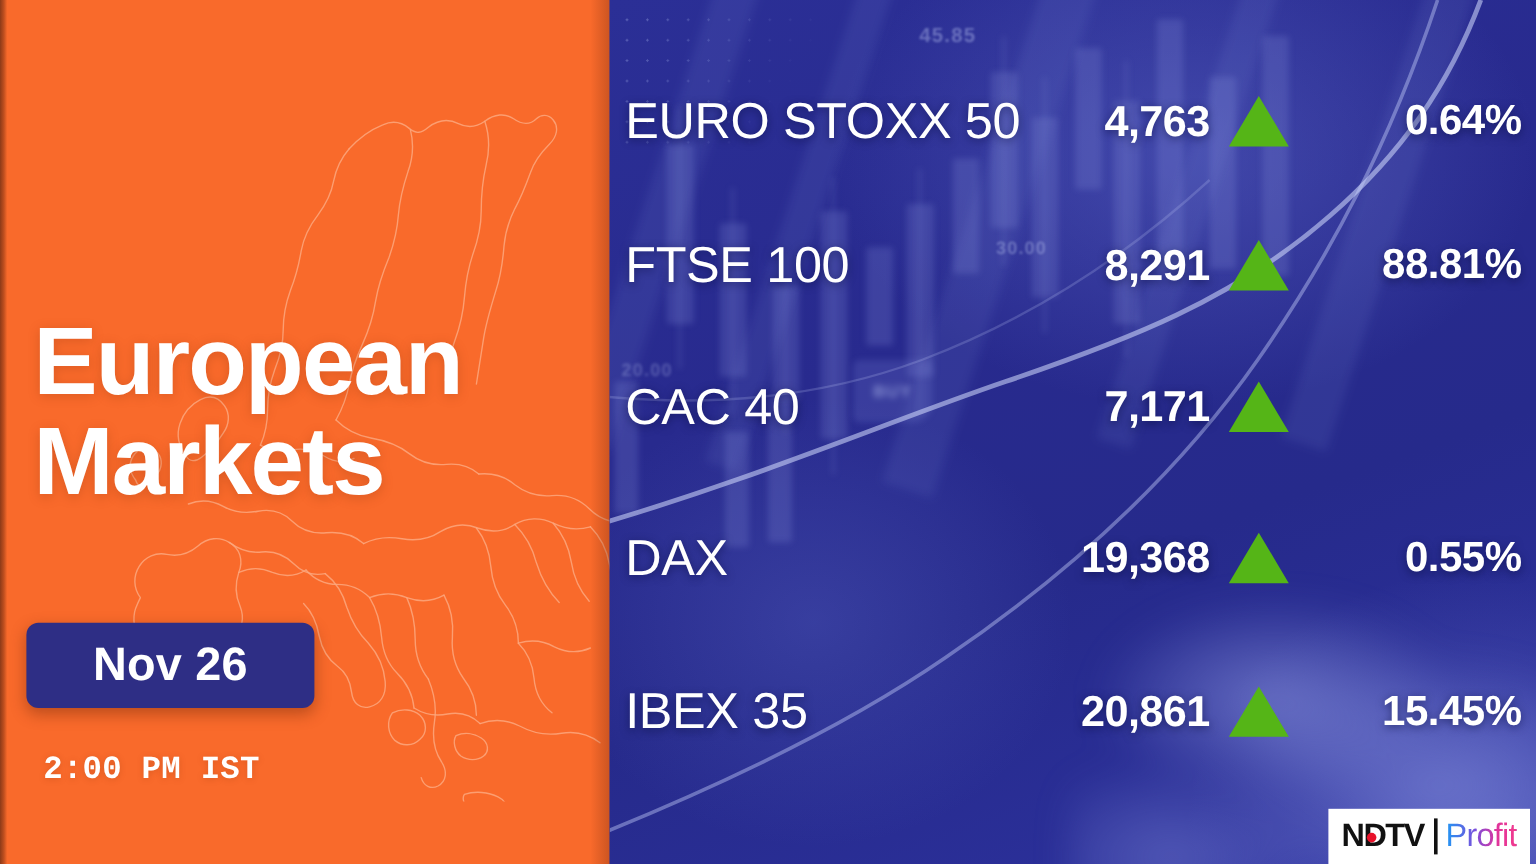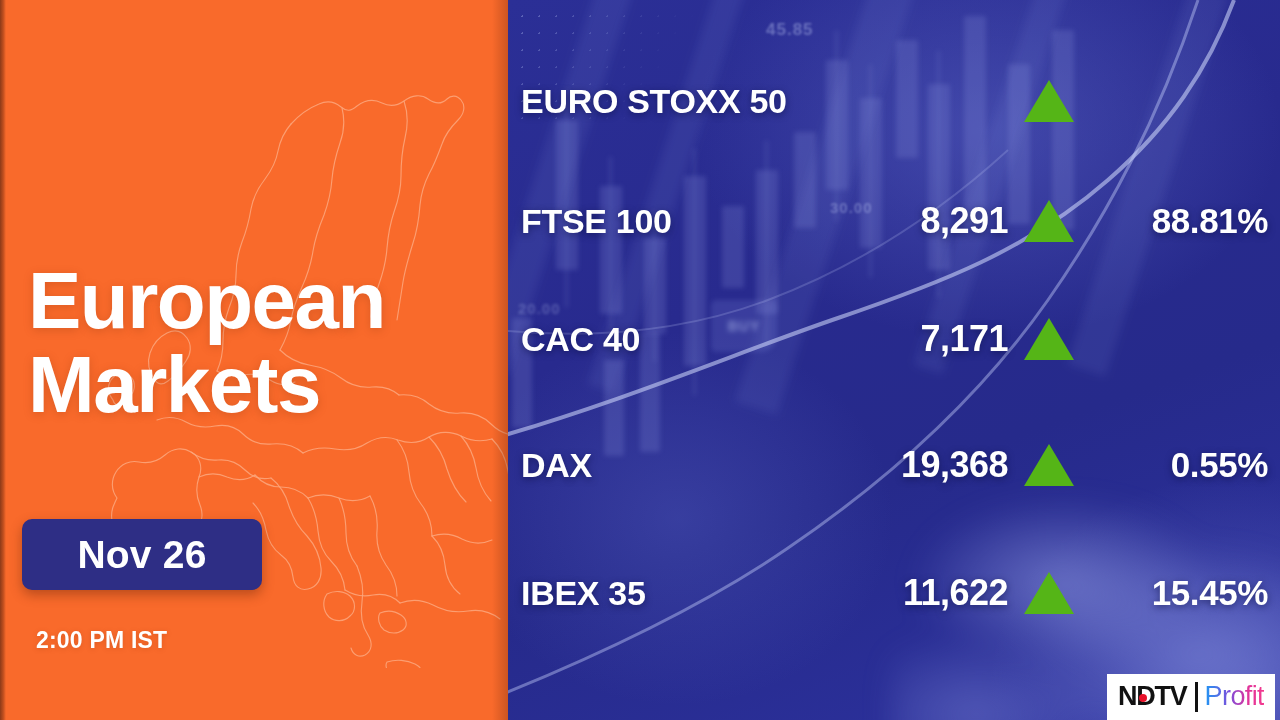--- a/index.html
+++ b/index.html
@@ -59,23 +59,24 @@
     border-radius:10px;
     display:flex;align-items:center;justify-content:center;
     box-shadow:0 5px 12px rgba(110,40,12,.45);
     z-index:4;
   }
   #date-badge span{
     color:#fff;font-size:39px;font-weight:700;letter-spacing:.2px;
   }
   #time-text{
     position:absolute;left:36px;top:627px;
-    color:#ffffff;font-size:23px;font-weight:700;letter-spacing:.2px;
+    color:#ffffff;font-size:27px;font-weight:700;letter-spacing:.2px;
     z-index:4;
     text-shadow:0 1px 5px rgba(140,50,15,.25);
+    font-family:Liberation Mono, monospace;
   }
 
   
   #right-panel{
     position:absolute;left:508px;top:0;width:772px;height:720px;
     overflow:hidden;
     background:
       radial-gradient(ellipse 420px 300px at 62% 18%, rgba(106,118,214,.40) 0%, rgba(106,118,214,0) 70%),
       radial-gradient(ellipse 300px 260px at 22% 72%, rgba(96,108,205,.30) 0%, rgba(96,108,205,0) 72%),
       radial-gradient(ellipse 360px 300px at 95% 95%, rgba(130,140,225,.38) 0%, rgba(130,140,225,0) 70%),
@@ -135,21 +136,21 @@
   }
 
   
   #rows{position:absolute;left:0;top:0;width:772px;height:720px;z-index:5;}
   .row{
     position:absolute;left:0;width:772px;height:66px;
     display:flex;align-items:center;
   }
   .idx-name{
     position:absolute;left:13px;
-    color:#ffffff;font-size:34px;font-weight:700;letter-spacing:-.3px;
+    color:#ffffff;font-size:42px;font-weight:400;letter-spacing:-.3px;
     text-shadow:0 2px 7px rgba(10,12,60,.55);
     white-space:nowrap;
   }
   .idx-value{
     position:absolute;left:330px;width:170px;text-align:right;
     color:#ffffff;font-size:36px;font-weight:700;letter-spacing:-.5px;
     text-shadow:0 2px 7px rgba(10,12,60,.55);
   }
   .idx-arrow{
     position:absolute;left:515px;width:52px;
@@ -360,23 +361,25 @@
         <path d="M-10 330 C90 340,180 330,260 300 C350 266,430 214,500 150" fill="none" stroke="rgba(190,200,248,.22)" stroke-width="2"></path>
       </svg>
     </div>
 
     <div id="hand-blur" class="bgfx"></div>
 
     <div id="rows">
 
       <div class="row" style="top:68px;">
         <div class="idx-name">EURO STOXX 50</div>
+        <div class="idx-value">4,763</div>
         <div class="idx-arrow">
             <div class="tri-up"></div>
           </div>
+        <div class="idx-pct">0.64%</div>
       </div>
 
       <div class="row" style="top:188px;">
         <div class="idx-name">FTSE 100</div>
         <div class="idx-value">8,291</div>
         <div class="idx-arrow">
             <div class="tri-up"></div>
           </div>
         <div class="idx-pct">88.81%</div>
       </div>
@@ -393,21 +396,21 @@
         <div class="idx-name">DAX</div>
         <div class="idx-value">19,368</div>
         <div class="idx-arrow">
             <div class="tri-up"></div>
           </div>
         <div class="idx-pct">0.55%</div>
       </div>
 
       <div class="row" style="top:560px;">
         <div class="idx-name">IBEX 35</div>
-        <div class="idx-value">11,622</div>
+        <div class="idx-value">20,861</div>
         <div class="idx-arrow">
             <div class="tri-up"></div>
           </div>
         <div class="idx-pct">15.45%</div>
       </div>
 
     </div>
   </div>
 
   <div id="logo-box">

